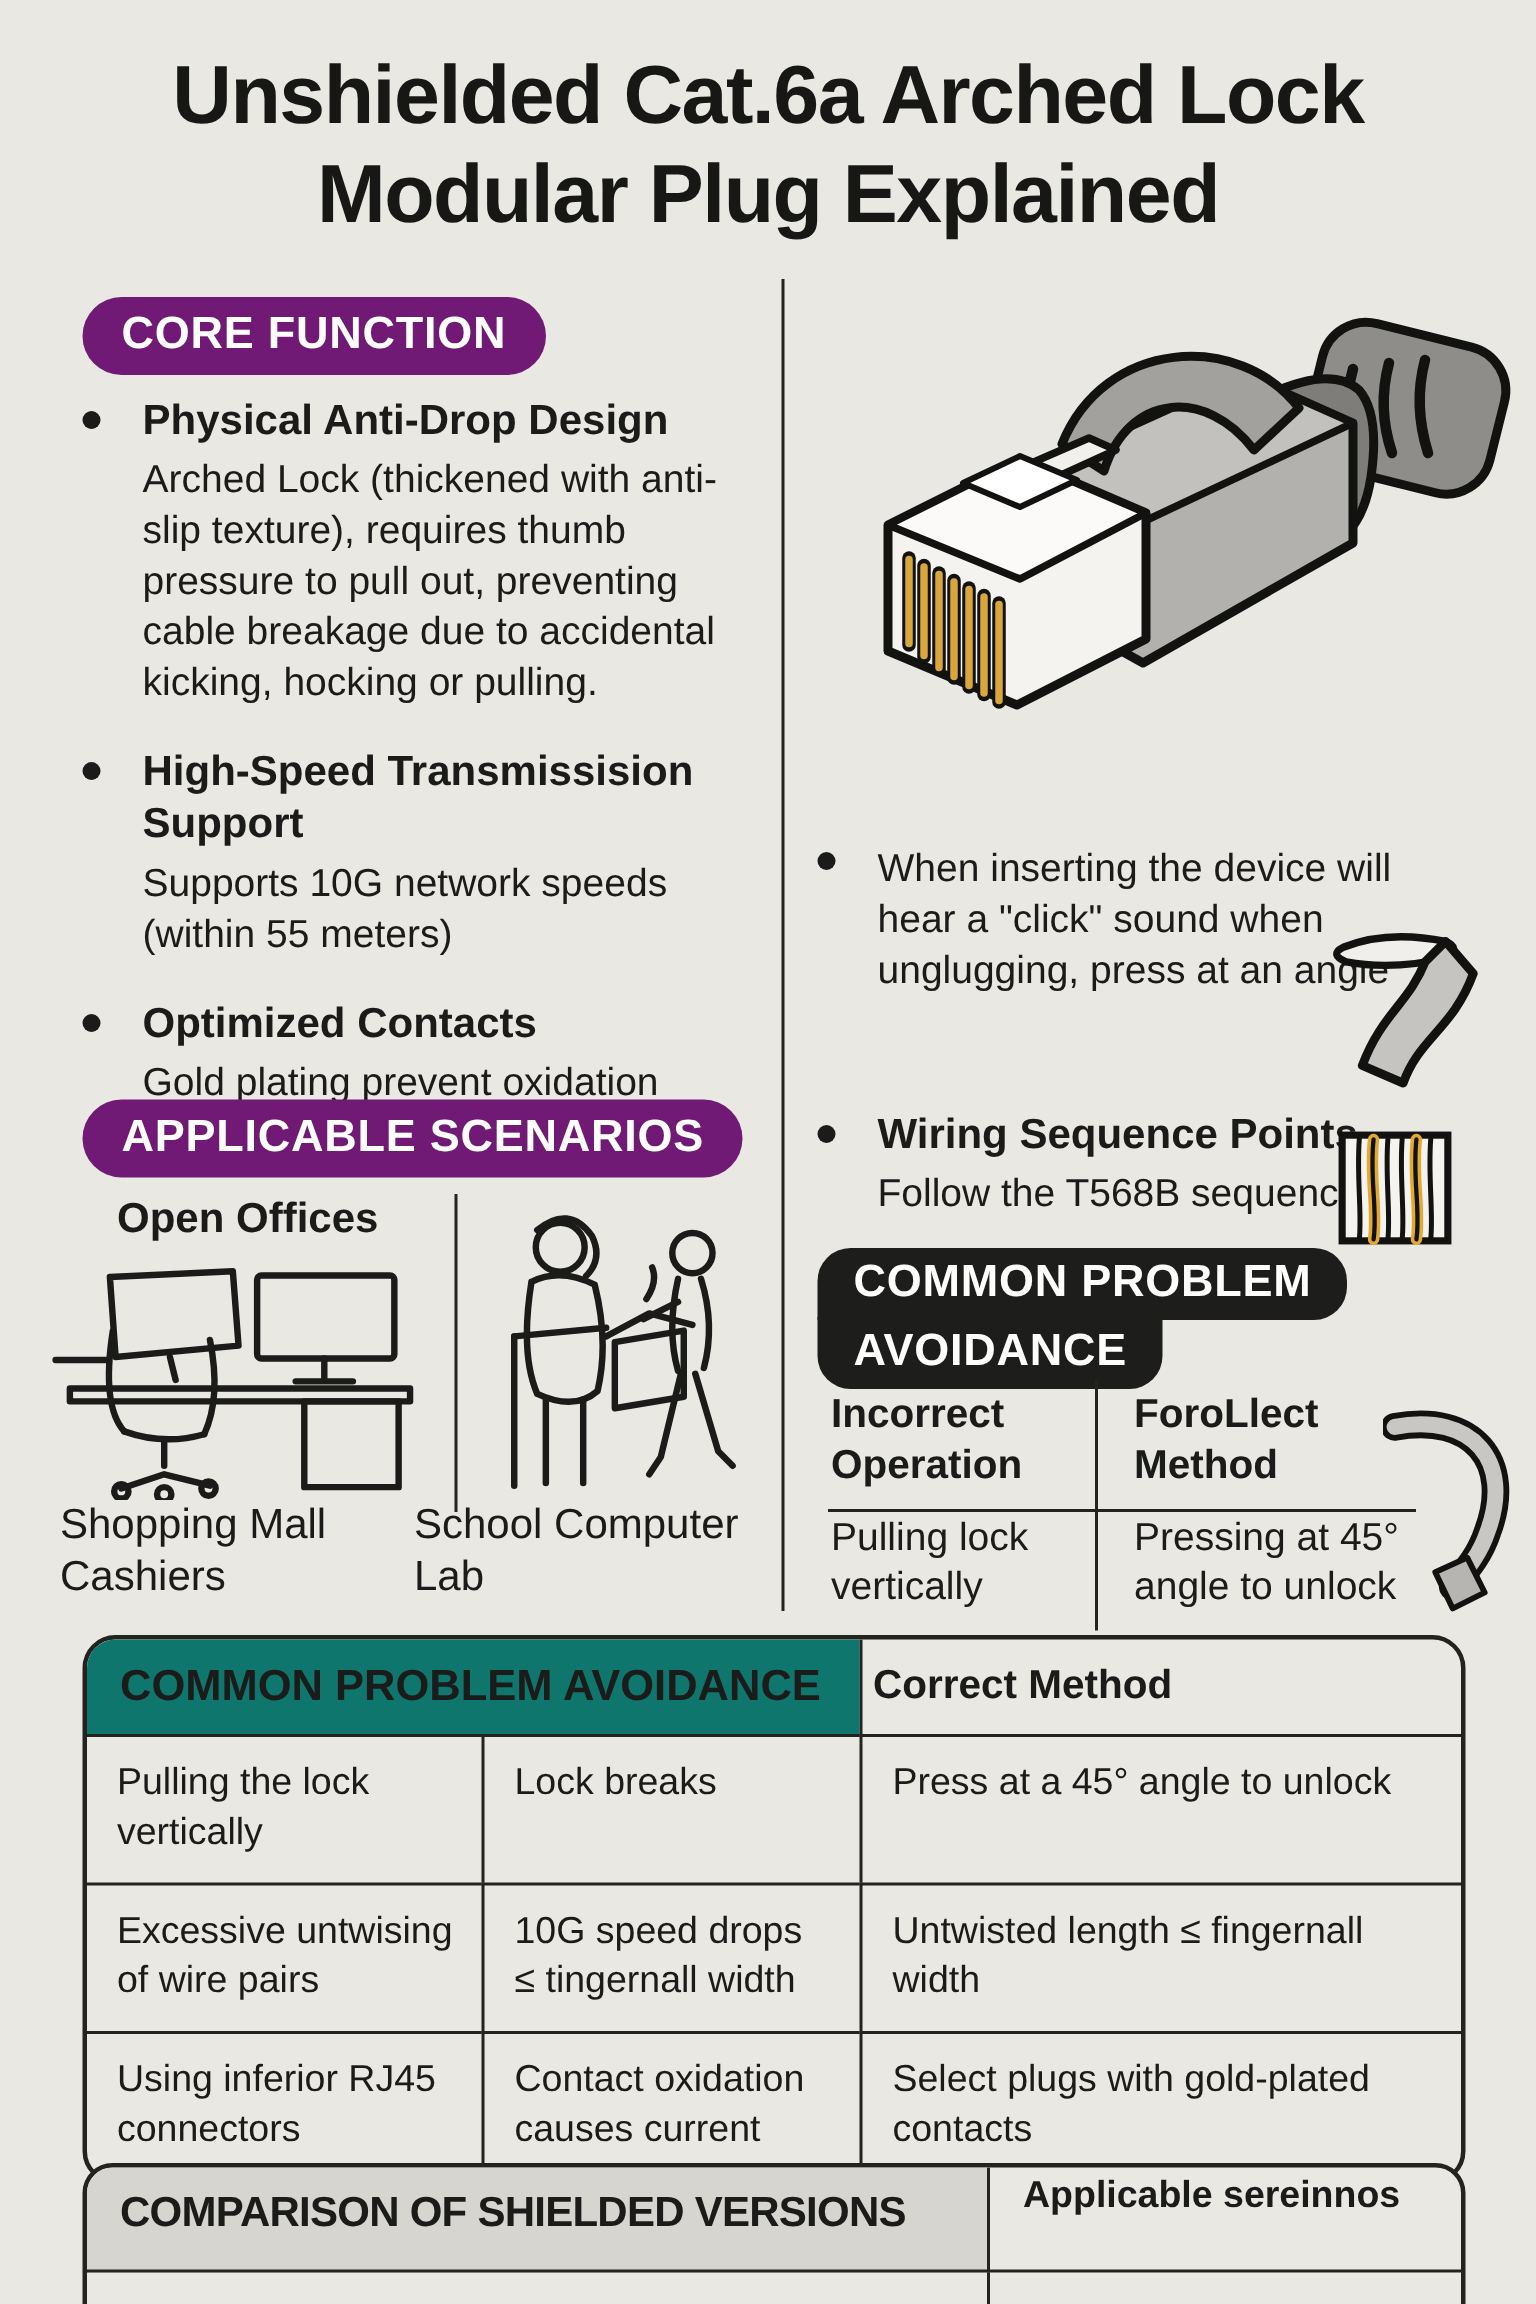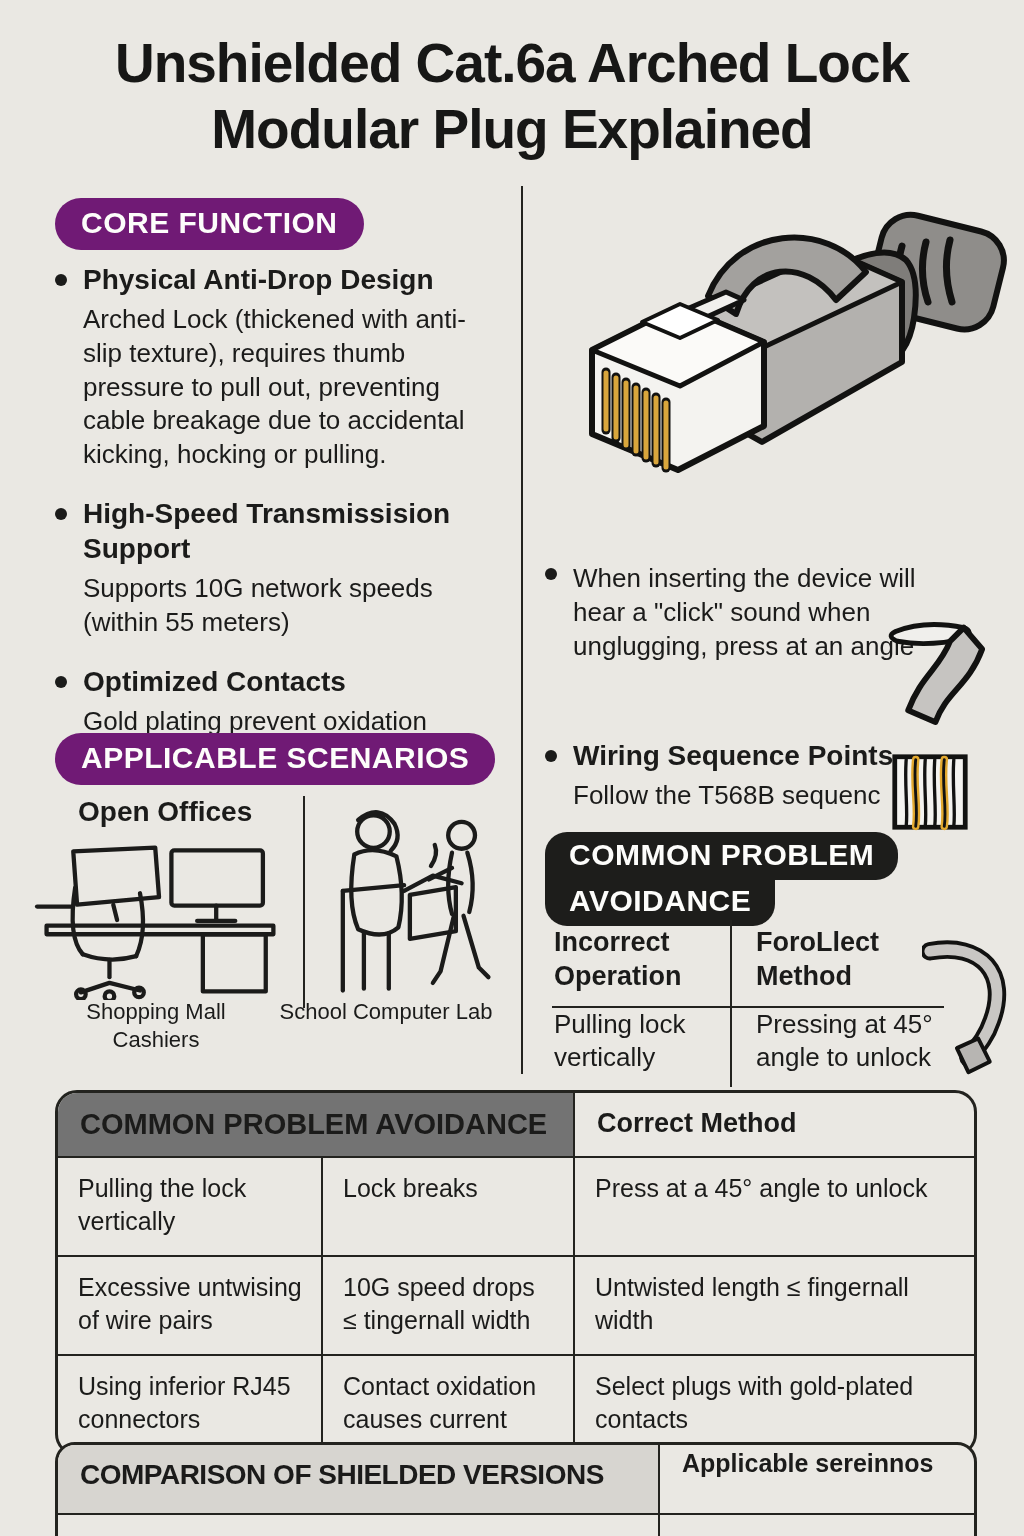--- a/index.html
+++ b/index.html
@@ -15,44 +15,44 @@
   }
   .badge {
     display:inline-block; background:#701a75; color:#fdfdfb;
     font-weight:bold; font-size:30px; letter-spacing:.5px;
     padding:8px 26px 10px; border-radius:30px; white-space:nowrap;
   }
   .badge2 { display:inline-block; background:#1d1d1b; color:#fdfdfb;
     font-weight:bold; font-size:30px; letter-spacing:.5px;
     padding:6px 24px 8px; }
   .vline { position:absolute; width:2px; background:#23231f; }
-  .bullet { display:flex; gap:16px; }
+  .bullet { display:flex; gap:28px; }
   .dot { width:12px; height:12px; border-radius:50%; background:#1b1b1a; margin-top:12px; flex:none; }
   .b-head { font-size:28px; font-weight:bold; line-height:1.25; }
   .b-body { font-size:26px; line-height:1.3; margin-top:6px; }
   .label-bold { font-size:28px; font-weight:bold; }
-  .caption { position:absolute; text-align:center; font-size:22px; line-height:1.25; }
+  .caption { position:absolute; font-size:28px; line-height:1.25; }
 
   
   .mini { position:absolute; left:552px; top:920px; width:392px; display:grid; grid-template-columns:178px 1fr; }
   .mini .cell { padding:6px 10px 12px 2px; }
   .mini .c2 { border-left:2px solid #23231f; padding-left:24px; }
   .mini .hrow { border-bottom:2px solid #23231f; }
   .mini .hd { font-size:27px; font-weight:bold; line-height:1.25; }
   .mini .vl { font-size:26px; line-height:1.3; padding-top:0; }
 
   
   .bigtable {
     position:absolute; left:55px; top:1090px; width:916px;
     border:3px solid #23231f; border-radius:22px; overflow:hidden;
     display:grid; grid-template-columns:263px 252px 1fr; background:#eae8e3;
   }
-  .bigtable .th-left { grid-column:1 / 3; background:#737373; font-size:29px; font-weight:bold;
+  .bigtable .th-left { grid-column:1 / 3; background:#0f766e; font-size:29px; font-weight:bold;
     padding:15px 22px; border-bottom:2px solid #23231f; }
-  .bigtable .th-right { font-size:27px; font-weight:bold; padding:15px 22px;
+  .bigtable .th-right { font-size:27px; font-weight:bold; padding:15px 7px;
     border-left:2px solid #23231f; border-bottom:2px solid #23231f; }
   .bigtable .td { font-size:25px; line-height:1.3; padding:14px 18px 18px 20px; }
   .bigtable .bl { border-left:2px solid #23231f; }
   .bigtable .bt { border-top:2px solid #23231f; }
 
   
   .bottable {
     position:absolute; left:55px; top:1442px; width:916px; height:140px;
     border:3px solid #23231f; border-radius:20px; overflow:hidden;
     display:grid; grid-template-columns:600px 1fr; background:#eae8e3;

